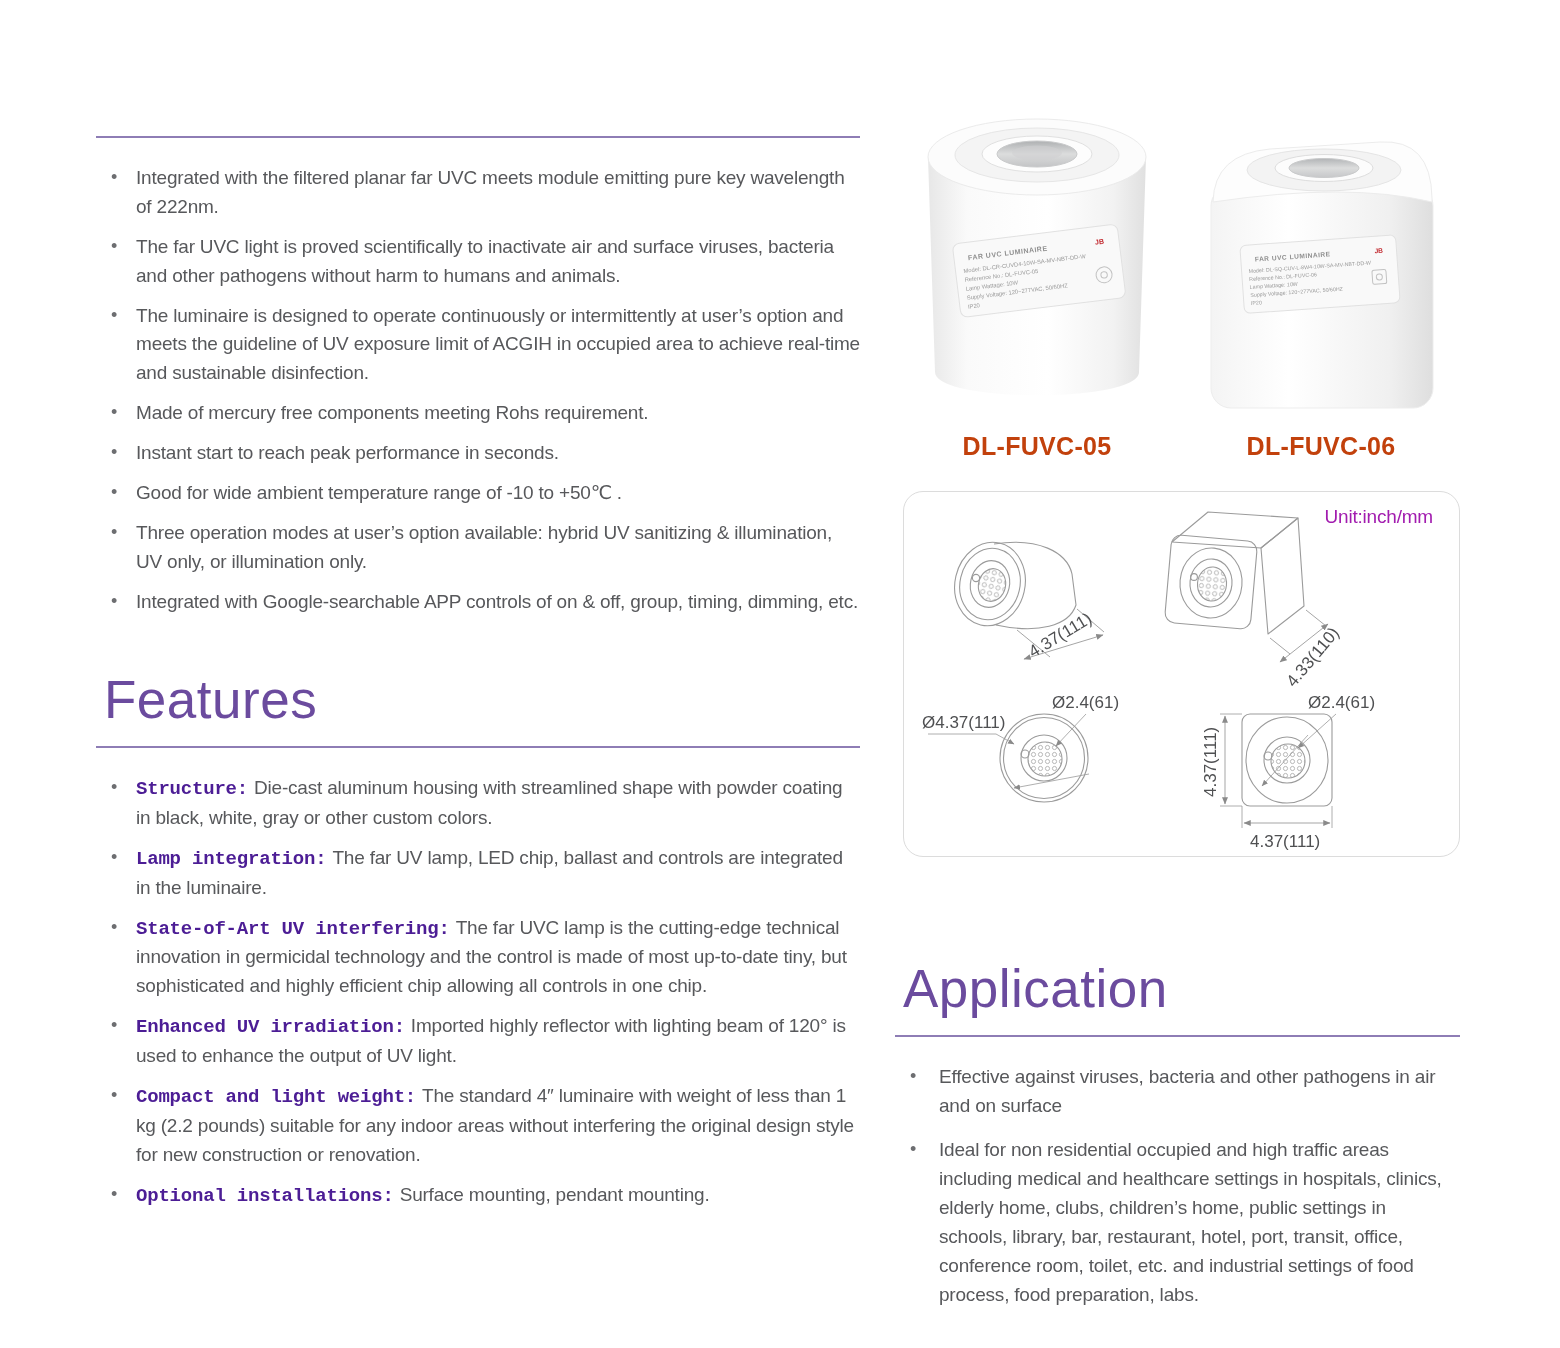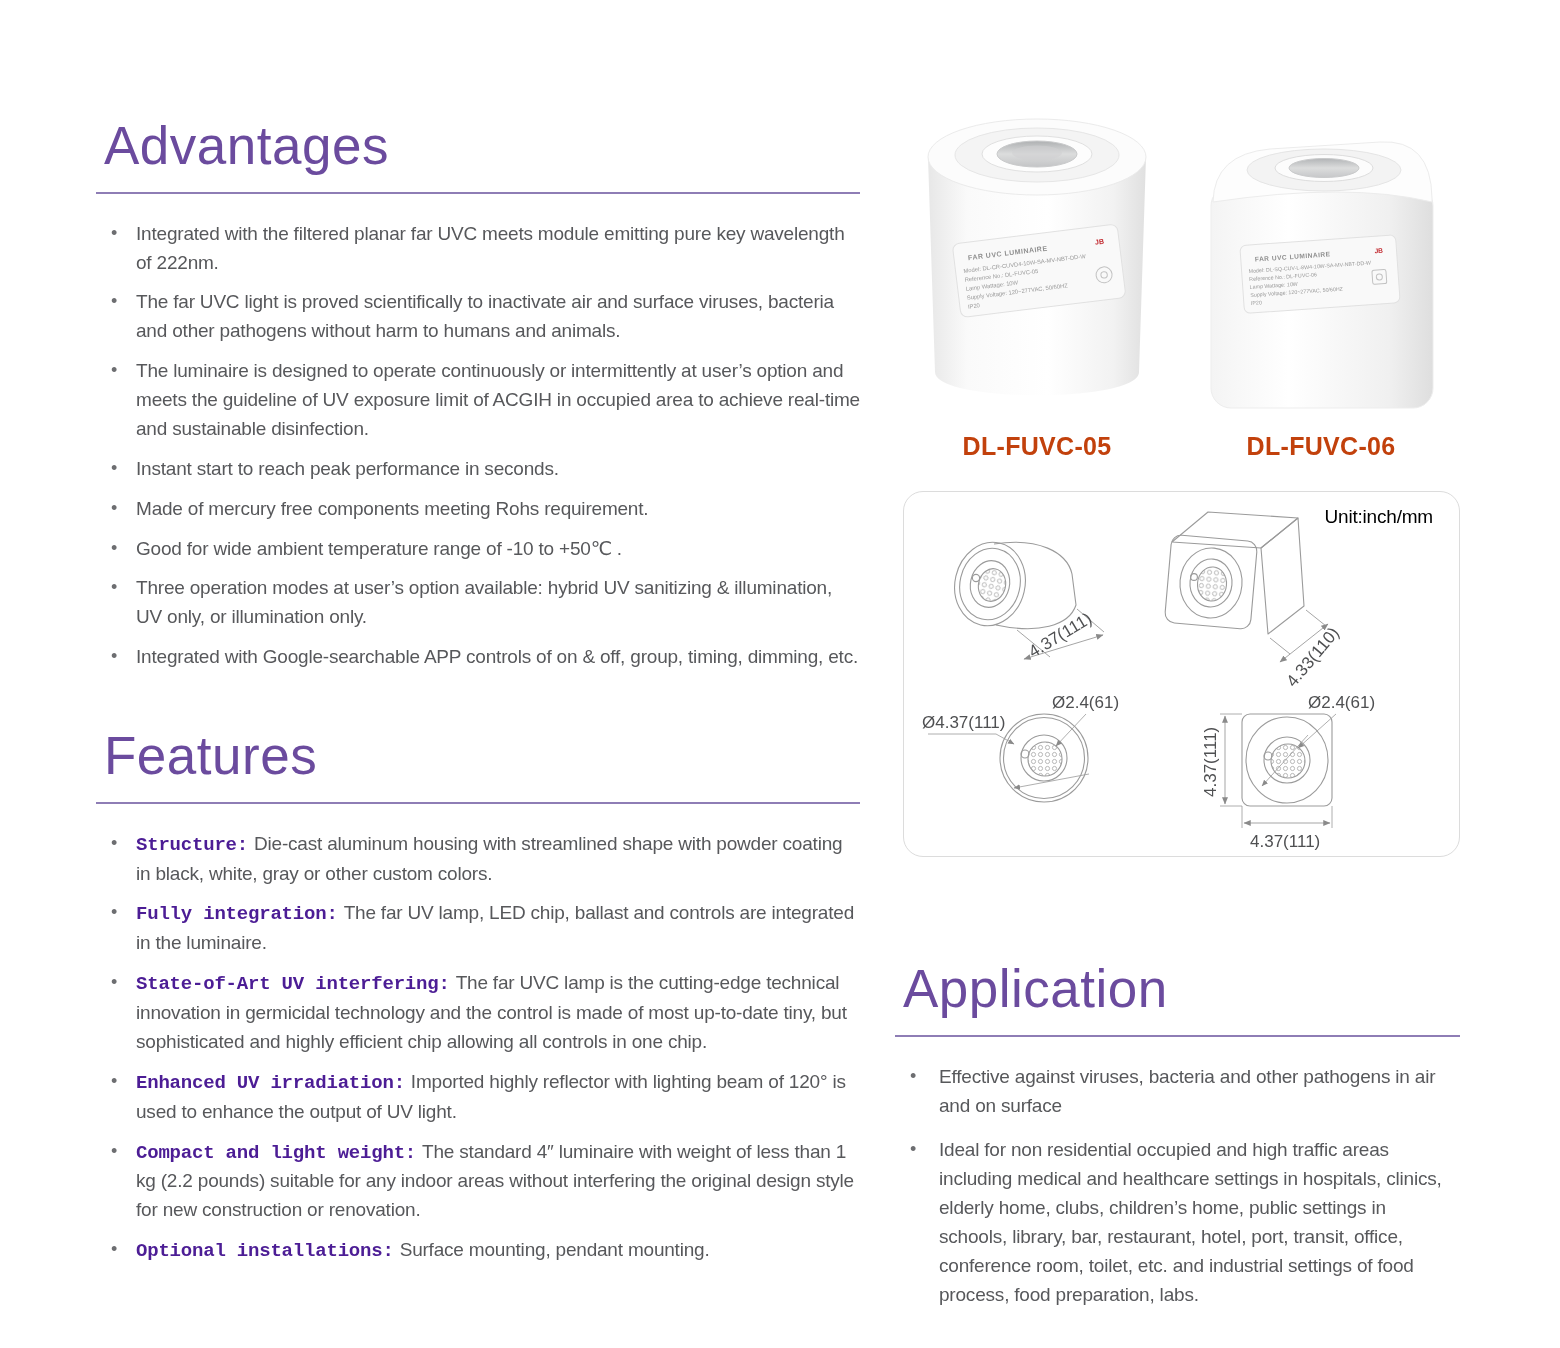--- a/index.html
+++ b/index.html
@@ -42,53 +42,52 @@
   .product-caption{
     margin-top:4px;font-size:25px;font-weight:bold;color:#c2410c;
     letter-spacing:0.3px;
   }
 
   .dim-panel{
     position:relative;margin-top:30px;height:364px;
     border:1px solid #dcdcdc;border-radius:20px;background:#ffffff;
   }
   .unit-label{
-    position:absolute;top:14px;right:26px;font-size:19px;color:#000000;
+    position:absolute;top:14px;right:26px;font-size:19px;color:#a21caf;
     letter-spacing:-0.2px;
   }
   .dim-panel svg{position:absolute;left:0;top:0;}
 
   .sticker-title{font-weight:bold;}
 </style>
 </head>
 <body>
 
 <div class="col col-left">
 
   <section>
-    <h1 class="sec-title">Advantages</h1>
     <div class="sec-divider"></div>
     <ul class="bullets">
       <li>Integrated with the filtered planar far UVC meets module emitting pure key wavelength of 222nm.</li>
       <li>The far UVC light is proved scientifically to inactivate air and surface viruses, bacteria and other pathogens without harm to humans and animals.</li>
       <li>The luminaire is designed to operate continuously or intermittently at user’s option and meets the guideline of UV exposure limit of ACGIH in occupied area to achieve real-time and sustainable disinfection.</li>
+      <li>Made of mercury free components meeting Rohs requirement.</li>
       <li>Instant start to reach peak performance in seconds.</li>
-      <li>Made of mercury free components meeting Rohs requirement.</li>
       <li>Good for wide ambient temperature range of -10 to +50℃ .</li>
       <li>Three operation modes at user’s option available: hybrid UV sanitizing &amp; illumination, UV only, or illumination only.</li>
       <li>Integrated with Google-searchable APP controls of on &amp; off, group, timing, dimming, etc.</li>
     </ul>
   </section>
 
   <section class="features-block">
     <h1 class="sec-title">Features</h1>
     <div class="sec-divider"></div>
     <ul class="bullets">
       <li><span class="lead">Structure:</span><span>Die-cast aluminum housing with streamlined shape with powder coating in black, white, gray or other custom colors.</span></li>
-      <li><span class="lead">Fully integration:</span><span>The far UV lamp, LED chip, ballast and controls are integrated in the luminaire.</span></li>
+      <li><span class="lead">Lamp integration:</span><span>The far UV lamp, LED chip, ballast and controls are integrated in the luminaire.</span></li>
       <li><span class="lead">State-of-Art UV interfering:</span><span>The far UVC lamp is the cutting-edge technical innovation in germicidal technology and the control is made of most up-to-date tiny, but sophisticated and highly efficient chip allowing all controls in one chip.</span></li>
       <li><span class="lead">Enhanced UV irradiation:</span><span>Imported highly reflector with lighting beam of 120° is used to enhance the output of UV light.</span></li>
       <li><span class="lead">Compact and light weight:</span><span>The standard 4″ luminaire with weight of less than 1 kg (2.2 pounds) suitable for any indoor areas without interfering the original design style for new construction or renovation.</span></li>
       <li><span class="lead">Optional installations:</span><span>Surface mounting, pendant mounting.</span></li>
     </ul>
   </section>
 
 </div>
 
 <div class="col col-right">

